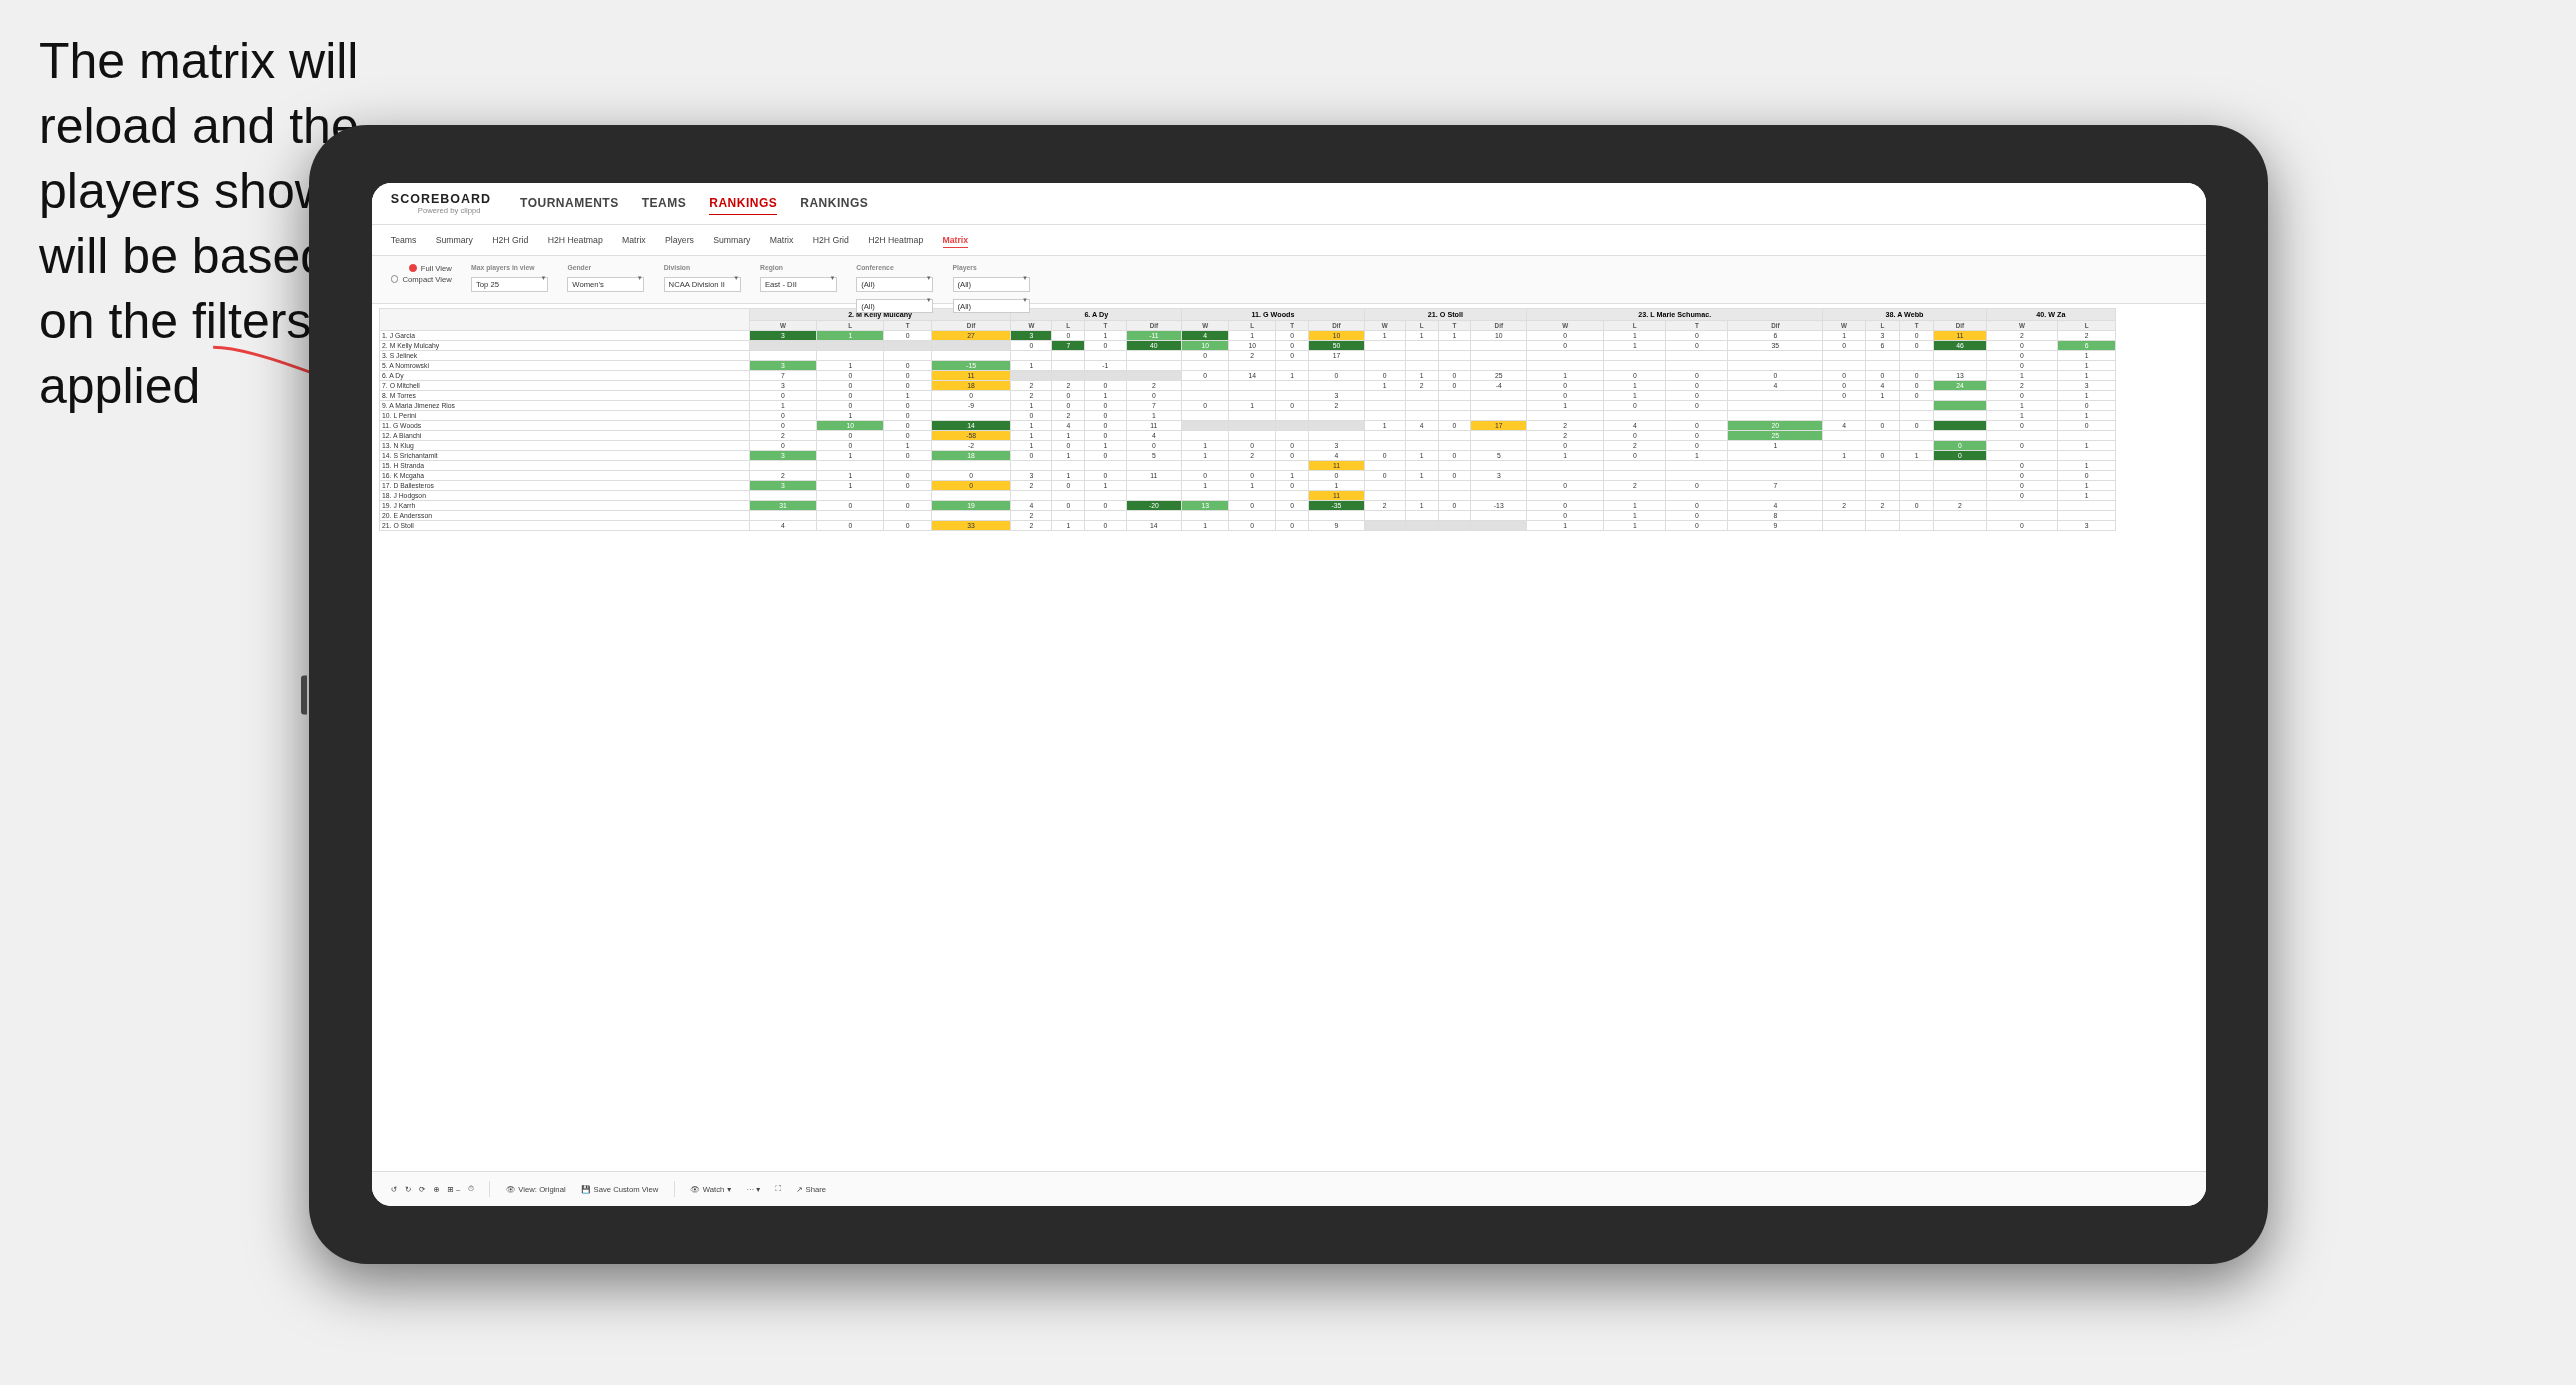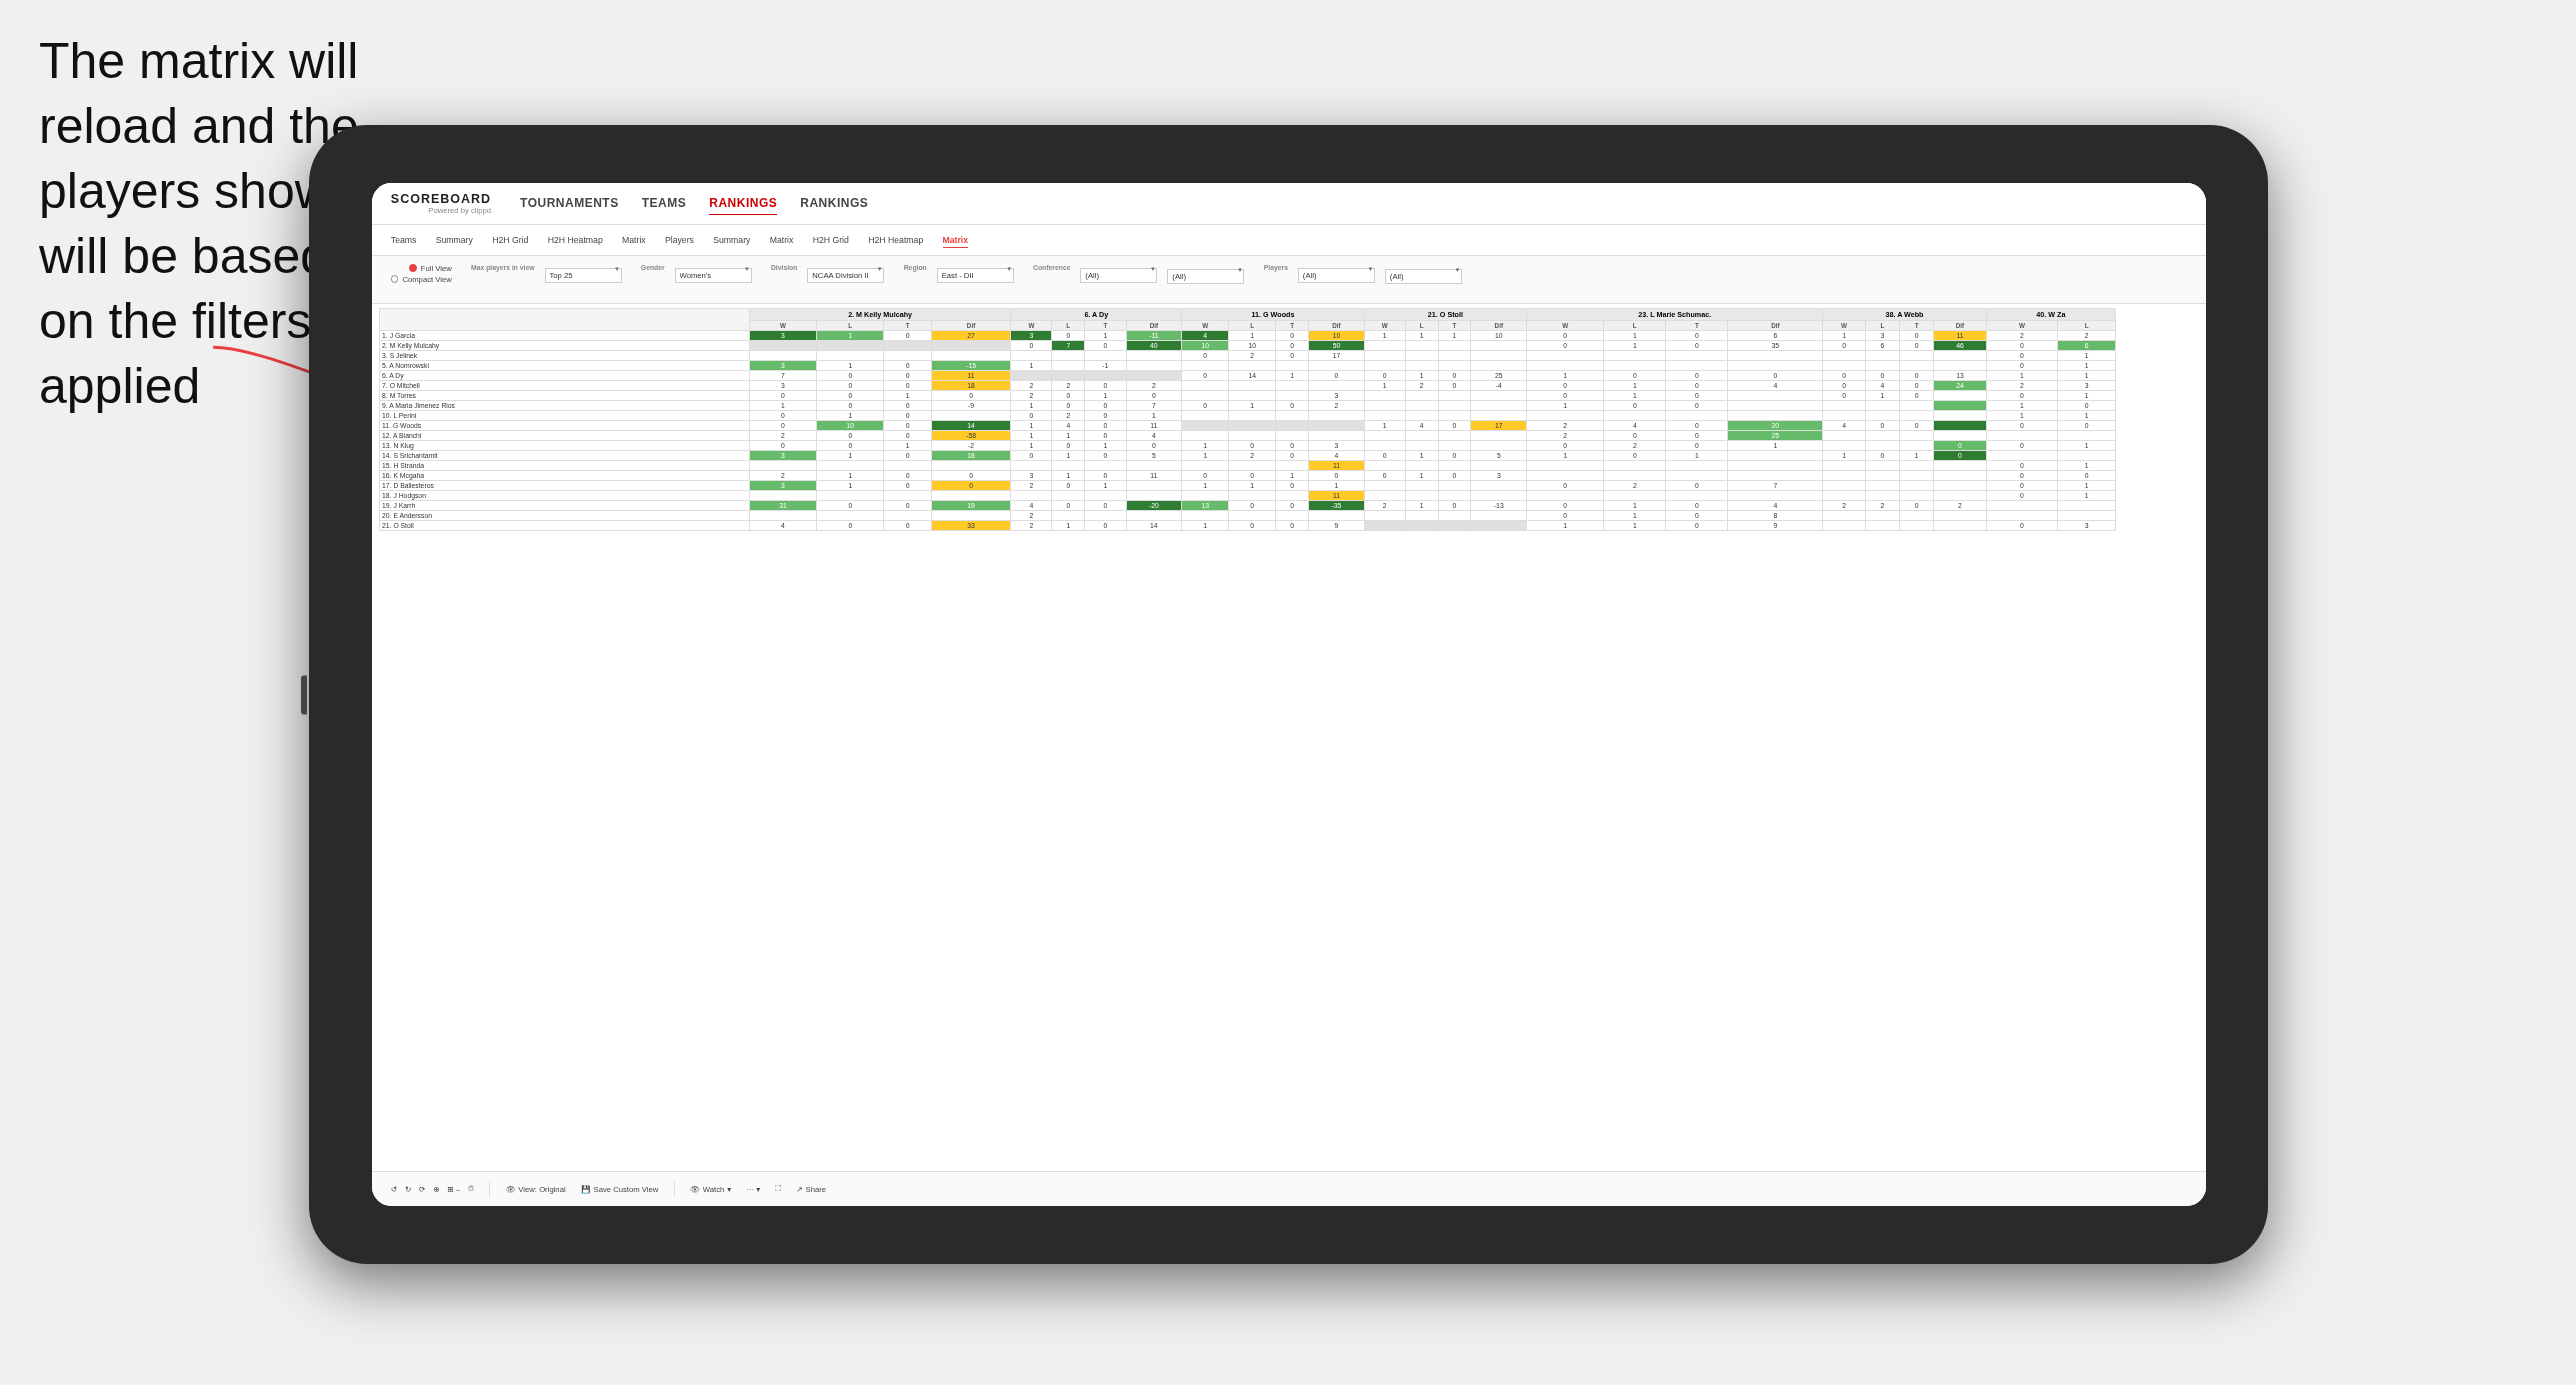--- a/index.html
+++ b/index.html
@@ -56,21 +56,20 @@
       padding: 7.7px 19.3px;
       border-bottom: 1px solid #ddd;
       background: #fff;
       height: 42px;
     }
 
     .logo-area {
       display: flex;
       flex-direction: column;
       margin-right: 29px;
-      align-items: flex-end;
     }
 
     .logo-title {
       font-size: 12.5px;
       font-weight: 900;
       color: #222;
       letter-spacing: 1px;
     }
 
     .logo-sub {
@@ -156,22 +155,22 @@
       display: inline-block;
     }
 
     .radio-dot.selected {
       background: #e84040;
       border-color: #e84040;
     }
 
     .filter-group {
       display: flex;
-      flex-direction: row;
-      gap: 10px;
+      flex-direction: column;
+      gap: 2px;
     }
 
     .filter-label {
       font-size: 6.8px;
       color: #888;
       font-weight: 600;
     }
 
     .filter-select {
       font-size: 7.7px;

